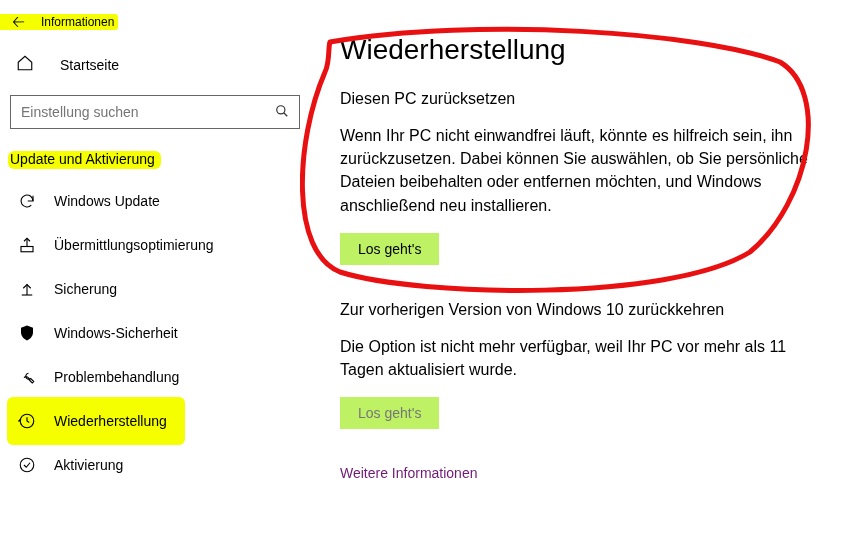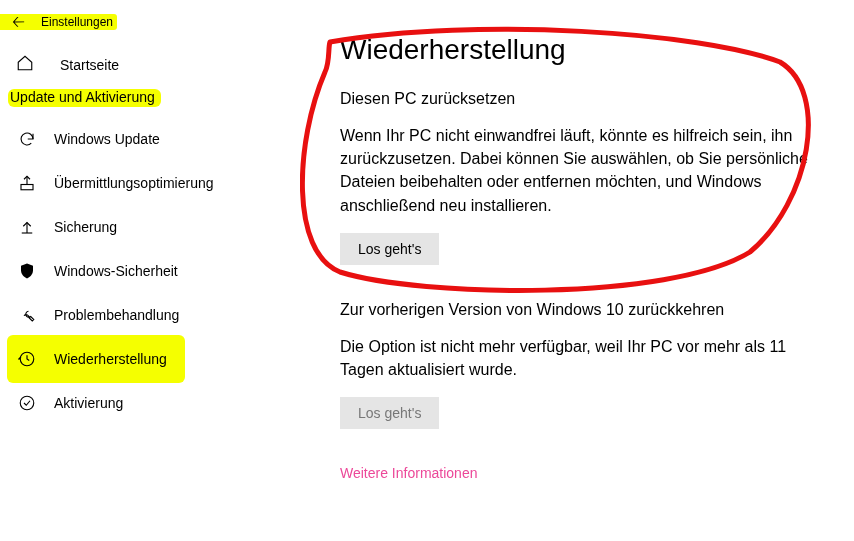--- a/index.html
+++ b/index.html
@@ -112,30 +112,30 @@
     margin-bottom: 16px;
   }
   .section-body {
     font-size: 16px;
     line-height: 1.45;
     max-width: 470px;
     margin-bottom: 16px;
     margin-top: 11px;
   }
   .btn {
-    background:#e5e5e5;
+    background:#bef264;
     border:none;
     padding: 8px 18px;
     font-size:14px;
     font-family:inherit;
   }
   .btn[disabled] { color:#777; }
   .section { margin-bottom: 36px; }
   .link {
-    color:#ec4899;
+    color:#701a75;
     font-size:14px;
   }
 
   
   .anno-red {
     position:absolute;
     left: -10px;
     top: 22px;
     width: 520px;
     height: 272px;
@@ -145,33 +145,42 @@
   svg.icon-svg { width:18px; height:18px; }
 </style>
 </head>
 <body>
 
 <div class="sidebar">
 
   <div class="header-row">
     <span class="hl-yellow hl-header" style="display:flex;align-items:center;gap:16px;">
       <span class="back-arrow">🡠</span>
-      <span class="header-title">Einstellungen</span>
+      <span class="header-title">Informationen</span>
     </span>
   </div>
 
   <div class="home-row">
     <span class="icon">
       <svg class="icon-svg" viewBox="0 0 24 24" fill="none" stroke="#000" stroke-width="1.5">
           <path d="M3 11 L12 3 L21 11 V21 H3 Z"></path>
         </svg>
     </span>
     <span>Startseite</span>
   </div>
 
+  <div class="search-box">
+    <input type="text" placeholder="Einstellung suchen" style="">
+    <span class="s-icon">
+      <svg width="14" height="14" viewBox="0 0 24 24" fill="none" stroke="#333" stroke-width="2">
+          <circle cx="10" cy="10" r="7"></circle>
+          <line x1="15" y1="15" x2="21" y2="21"></line>
+        </svg>
+    </span>
+  </div>
 
   <div class="category-label">
     <span class="hl-yellow hl-cat">Update und Aktivierung</span>
   </div>
 
   <div class="nav-list">
 
     <div class="nav-item">
       <span class="icon">
         <svg class="icon-svg" viewBox="0 0 24 24" fill="none" stroke="#000" stroke-width="1.5">

